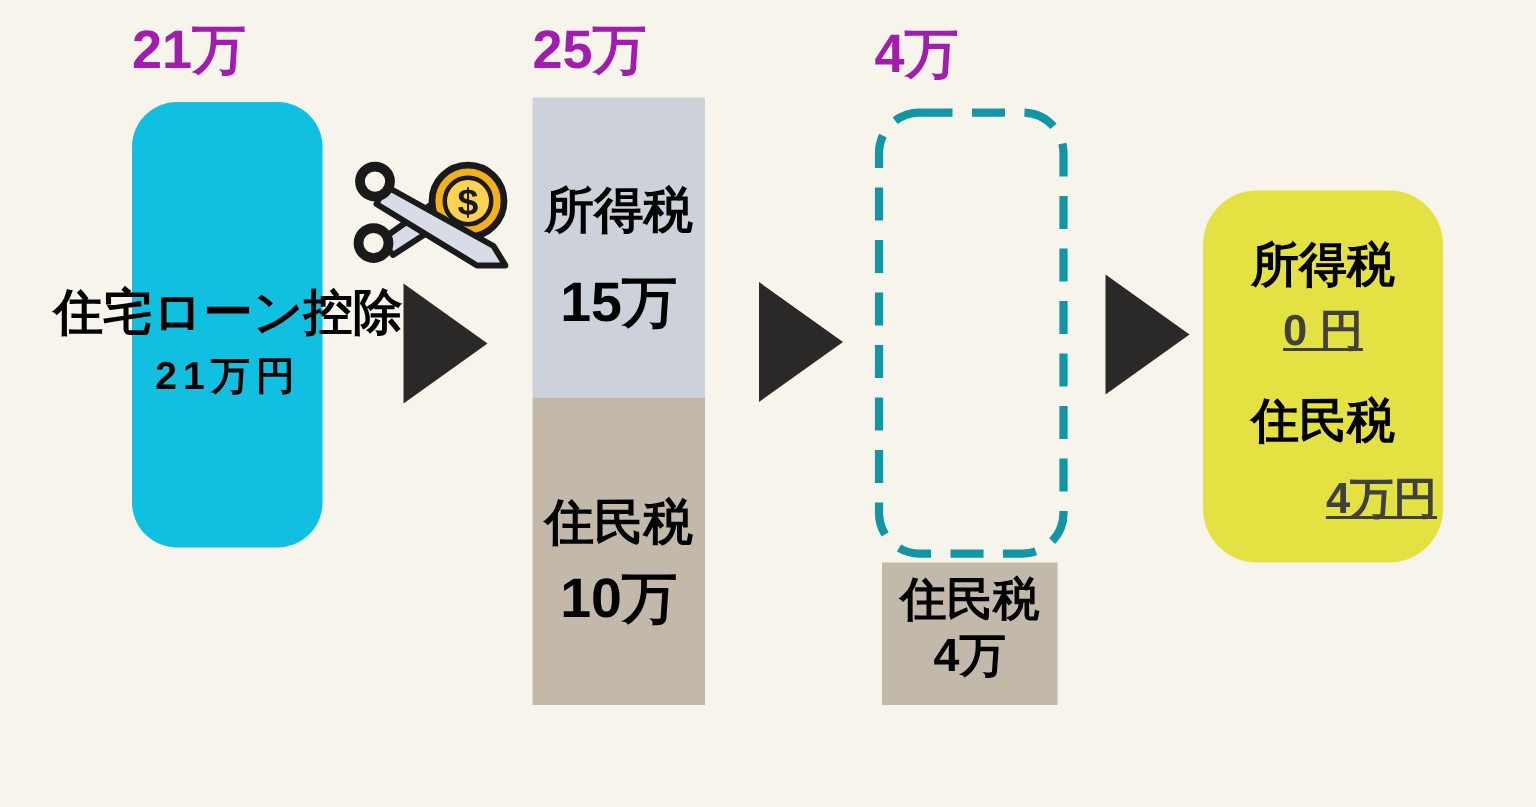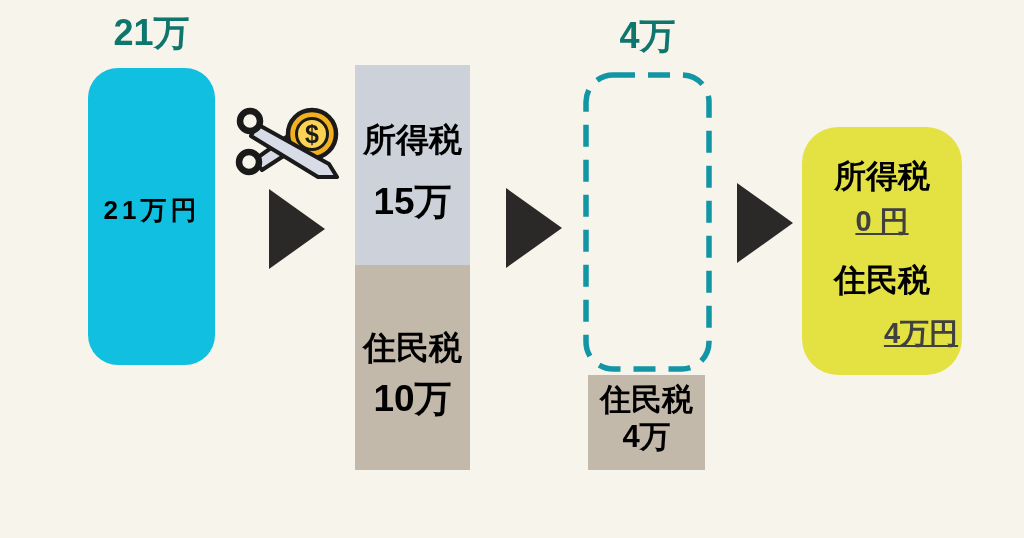--- a/index.html
+++ b/index.html
@@ -13,24 +13,24 @@
   .canvas {
     position: relative;
     width: 1024px;
     height: 538px;
     background: #f7f4eb;
     overflow: hidden;
   }
   .abs { position: absolute; }
 
   .red-label {
-    color: #0f766e;
+    color: #a21caf;
     font-weight: bold;
     font-size: 36px;
-    text-align: center;
+    text-align: left;
     line-height: 1;
   }
 
   .cyan-box {
     left: 88px; top: 68px;
     width: 127px; height: 297px;
     background: #11c0e0;
     border-radius: 30px;
   }
 
@@ -144,20 +144,21 @@
 </head>
 <body>
 
 <div class="canvas">
 
   <div class="abs red-label" style="left:88px; top:15px; width:127px;">21万</div>
 
   <div class="abs cyan-box"></div>
 
   <div class="abs stage1-text">
+    <div class="line1">住宅ローン控除</div>
     <div class="line2">21万円</div>
   </div>
 
   <svg class="abs scissors" width="115" height="92" viewBox="0 0 115 92">
 
     <polygon points="30,62 88,21 98,33 38,72" fill="#d8dce6" stroke="#1a1a1a" stroke-width="4" stroke-linejoin="round"></polygon>
 
     <g>
       <circle cx="88" cy="36" r="24" fill="#f2b01e" stroke="#1a1a1a" stroke-width="4.5"></circle>
       <circle cx="88" cy="36" r="15.5" fill="#fcd253" stroke="#1a1a1a" stroke-width="3"></circle>
@@ -165,20 +166,21 @@
     </g>
 
     <polygon points="33,26 105,66 113,79 94,79 27,38" fill="#d8dce6" stroke="#1a1a1a" stroke-width="4" stroke-linejoin="round"></polygon>
 
     <circle cx="26" cy="23" r="10" fill="#f7f4eb" stroke="#1a1a1a" stroke-width="6.5"></circle>
     <circle cx="25" cy="64" r="10" fill="#f7f4eb" stroke="#1a1a1a" stroke-width="6.5"></circle>
   </svg>
 
   <div class="abs flow-arrow arrow1"></div>
 
+  <div class="abs red-label" style="left:355px; top:15px; width:115px;">25万</div>
 
   <div class="abs bar-box gray-box">
     <div class="bar-name">所得税</div>
     <div class="bar-value">15万</div>
   </div>
 
   <div class="abs bar-box tan tan-box">
     <div class="bar-name">住民税</div>
     <div class="bar-value">10万</div>
   </div>

